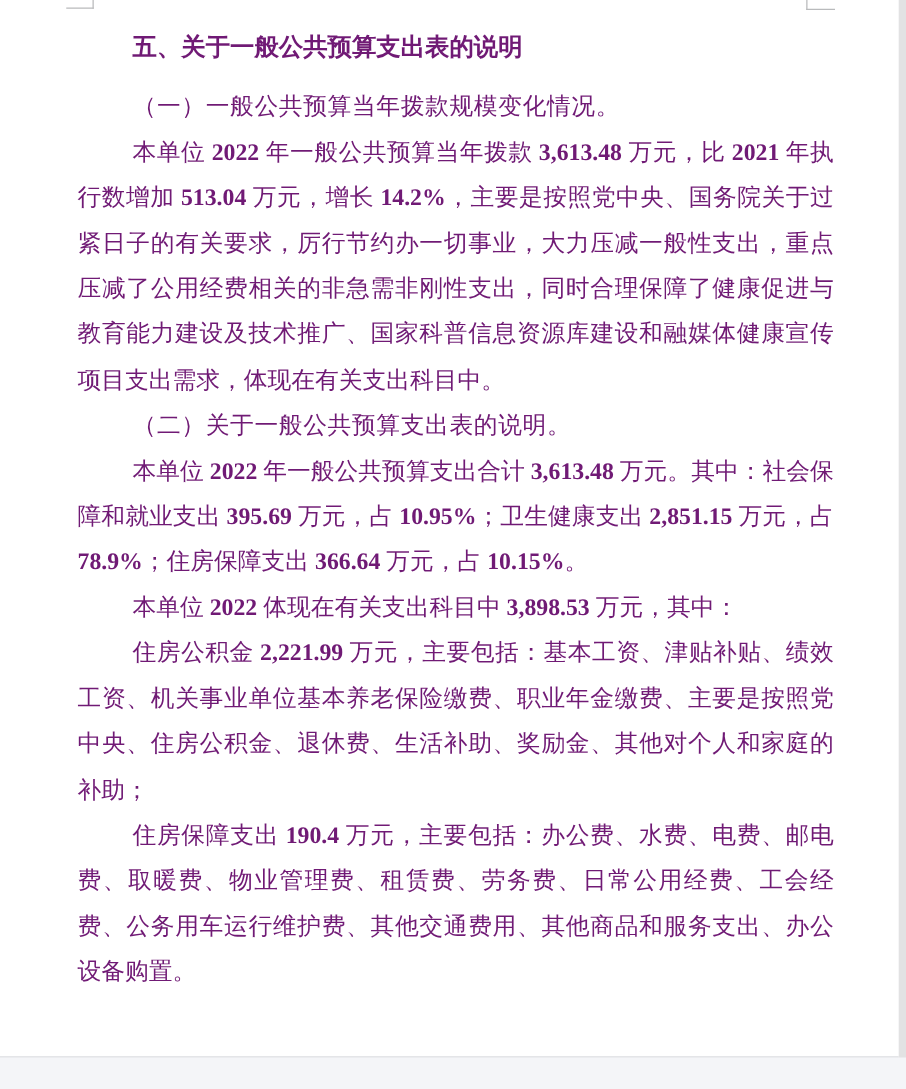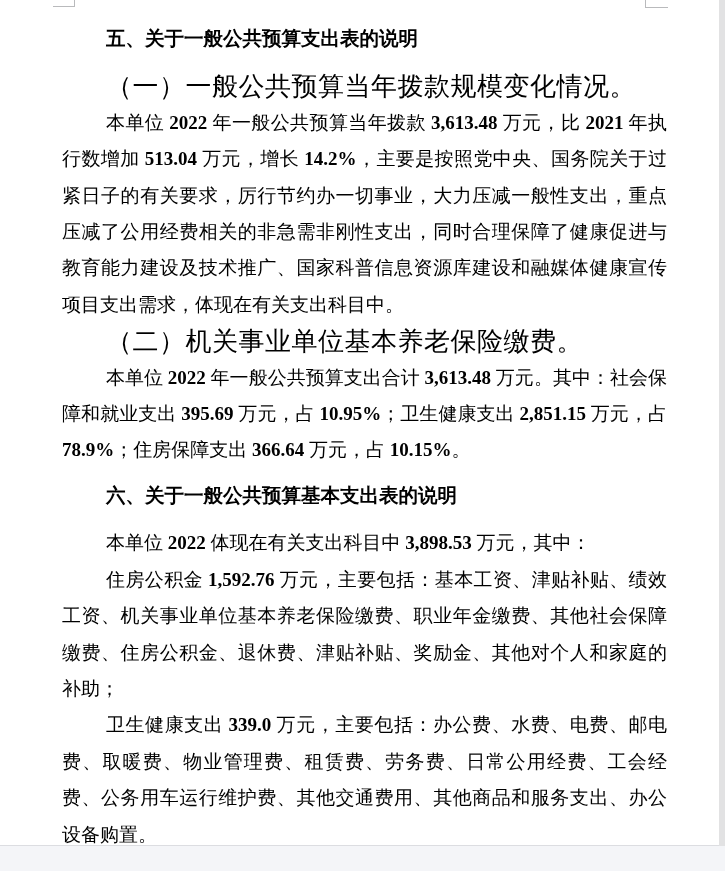--- a/index.html
+++ b/index.html
@@ -32,39 +32,39 @@
   
   .crop { position: absolute; }
   .crop-left-h  { left: 53px;  top: 6px; width: 22px; height: 1px; background: #b9babc; }
   .crop-left-v  { left: 74px;  top: 0;   width: 1px;  height: 7px; background: #b9babc; }
   .crop-right-v { left: 645px; top: 0;   width: 1px;  height: 8px; background: #b9babc; }
   .crop-right-h { left: 645px; top: 7px; width: 23px; height: 1px; background: #b9babc; }
 
   .content {
     position: absolute; left: 62px; top: 12px;
     width: 605px;
-    color: #000000;
+    color: #701a75;
     font-size: 19px;
     line-height: 36.4px;
     text-align: justify;
     text-justify: inter-ideograph;
   }
   .content > div { text-indent: 44px; }
 
   .doc-heading {
     font-family: "Liberation Sans", "DejaVu Sans", sans-serif;
     font-weight: 700;
     font-size: 19.5px;
     margin-top: 8px;
     margin-bottom: 11px;
     text-align: left;
   }
   .doc-subheading {
-    font-family: Liberation Sans, sans-serif;
-    font-size: 26px;
+    font-family: Liberation Serif, serif;
+    font-size: 19px;
     letter-spacing: 0.5px;
   }
   .doc-paragraph {
     font-family: "Liberation Serif", serif;
   }
   .num {
     font-family: "Liberation Serif", "DejaVu Serif", serif;
     font-weight: 700;
   }
 </style>
@@ -76,25 +76,24 @@
   <div class="page">
     <span class="crop crop-left-h"></span>
     <span class="crop crop-left-v"></span>
     <span class="crop crop-right-v"></span>
     <span class="crop crop-right-h"></span>
 
     <div class="content">
         <div class="doc-heading"><span class="num">五、关于一般公共预算支出表的说明</span></div>
         <div class="doc-subheading"><span>（一）一般公共预算当年拨款规模变化情况。</span></div>
         <div class="doc-paragraph"><span>本单位 </span><span class="num">2022</span><span> 年一般公共预算当年拨款 </span><span class="num">3,613.48</span><span> 万元，比 </span><span class="num">2021</span><span> 年执行数增加 </span><span class="num">513.04</span><span> 万元，增长 </span><span class="num">14.2%</span><span>，主要是按照党中央、国务院关于过紧日子的有关要求，厉行节约办一切事业，大力压减一般性支出，重点压减了公用经费相关的非急需非刚性支出，同时合理保障了健康促进与教育能力建设及技术推广、国家科普信息资源库建设和融媒体健康宣传项目支出需求，体现在有关支出科目中。</span></div>
-        <div class="doc-subheading"><span>（二）机关事业单位基本养老保险缴费。</span></div>
+        <div class="doc-subheading"><span>（二）关于一般公共预算支出表的说明。</span></div>
         <div class="doc-paragraph"><span>本单位 </span><span class="num">2022</span><span> 年一般公共预算支出合计 </span><span class="num">3,613.48</span><span> 万元。其中：社会保障和就业支出 </span><span class="num">395.69</span><span> 万元，占 </span><span class="num">10.95%</span><span>；卫生健康支出 </span><span class="num">2,851.15</span><span> 万元，占 </span><span class="num">78.9%</span><span>；住房保障支出 </span><span class="num">366.64</span><span> 万元，占 </span><span class="num">10.15%</span><span>。</span></div>
-        <div class="doc-heading"><span class="num">六、关于一般公共预算基本支出表的说明</span></div>
         <div class="doc-paragraph"><span>本单位 </span><span class="num">2022</span><span> 体现在有关支出科目中 </span><span class="num">3,898.53</span><span> 万元，其中：</span></div>
-        <div class="doc-paragraph"><span>住房公积金 </span><span class="num">1,592.76</span><span> 万元，主要包括：基本工资、津贴补贴、绩效工资、机关事业单位基本养老保险缴费、职业年金缴费、其他社会保障缴费、住房公积金、退休费、津贴补贴、奖励金、其他对个人和家庭的补助；</span></div>
-        <div class="doc-paragraph"><span>卫生健康支出 </span><span class="num">339.0</span><span> 万元，主要包括：办公费、水费、电费、邮电费、取暖费、物业管理费、租赁费、劳务费、日常公用经费、工会经费、公务用车运行维护费、其他交通费用、其他商品和服务支出、办公设备购置。</span></div>
+        <div class="doc-paragraph"><span>住房公积金 </span><span class="num">2,221.99</span><span> 万元，主要包括：基本工资、津贴补贴、绩效工资、机关事业单位基本养老保险缴费、职业年金缴费、主要是按照党中央、住房公积金、退休费、生活补助、奖励金、其他对个人和家庭的补助；</span></div>
+        <div class="doc-paragraph"><span>住房保障支出 </span><span class="num">190.4</span><span> 万元，主要包括：办公费、水费、电费、邮电费、取暖费、物业管理费、租赁费、劳务费、日常公用经费、工会经费、公务用车运行维护费、其他交通费用、其他商品和服务支出、办公设备购置。</span></div>
       </div>
   </div>
 
   <div class="edge-strip"></div>
   <div class="page-gap"></div>
 
 </div>
 
 </body></html>

